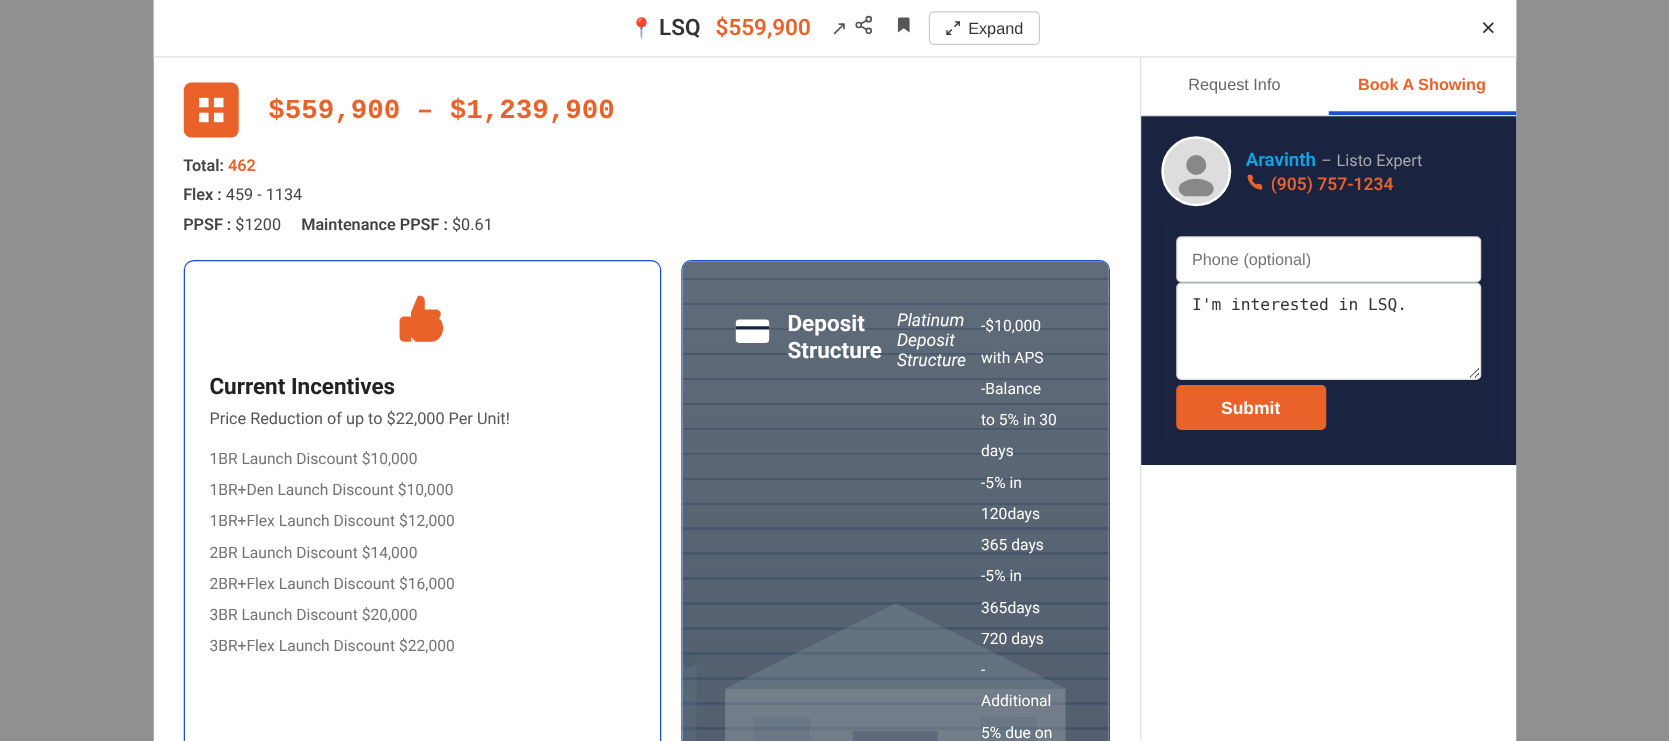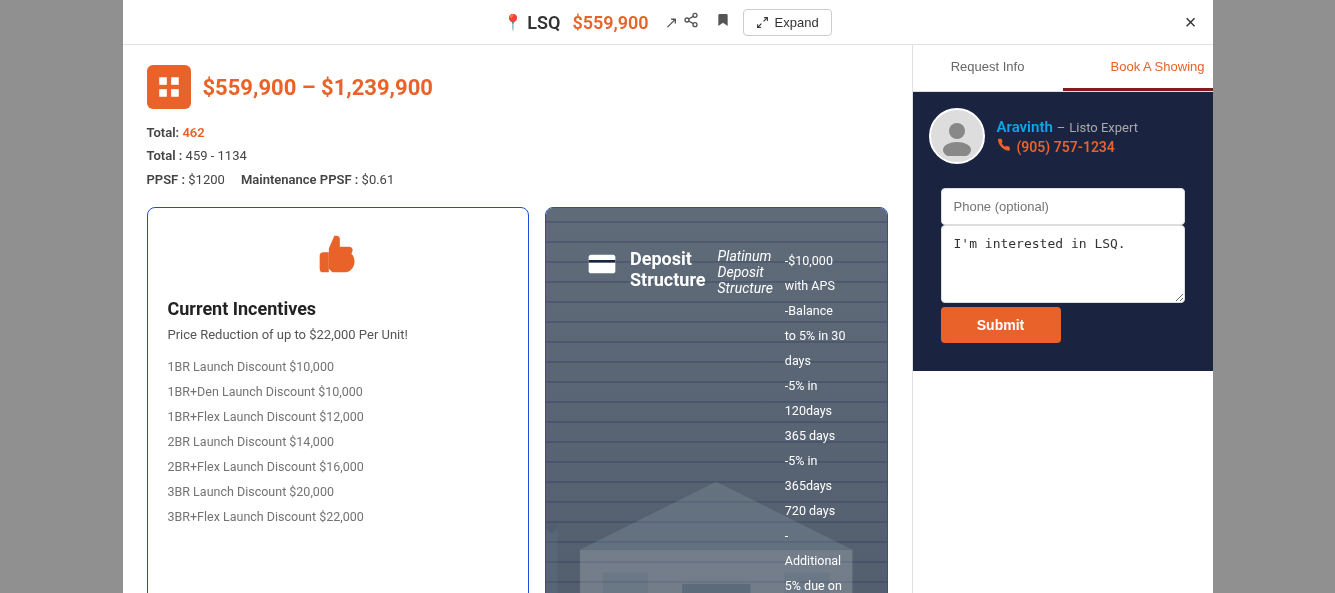--- a/index.html
+++ b/index.html
@@ -113,22 +113,23 @@
     
     .left-panel {
       flex: 1;
       padding: 20px 24px;
       border-right: 1px solid #e0e0e0;
     }
 
     .property-header {
       display: flex;
       align-items: center;
-      gap: 12px;
+      gap: 24px;
       margin-bottom: 12px;
+      font-family: Liberation Mono, monospace;
     }
 
     .building-icon {
       background: #e8622a;
       color: #fff;
       width: 44px;
       height: 44px;
       border-radius: 6px;
       display: flex;
       align-items: center;
@@ -285,23 +286,22 @@
       cursor: pointer;
       border-bottom: 3px solid transparent;
       background: none;
       border-top: none;
       border-left: none;
       border-right: none;
     }
 
     .tab.active {
       color: #e8622a;
-      border-bottom: 3px solid #7f1d1d;
-      font-weight: 400;
-      text-align: right;
+      border-bottom: 3px solid #1d4ed8;
+      font-weight: 700;
     }
 
     .agent-panel {
       background: #1a2340;
       padding: 16px;
       color: #fff;
     }
 
     .agent-row {
       display: flex;
@@ -426,21 +426,21 @@
           </div>
           <span class="price-range">$559,900 – $1,239,900</span>
         </div>
 
         <div class="property-details">
           <div>
             <span class="label">Total:</span>
             <span class="value-highlight">462</span>
           </div>
           <div>
-            <span class="label">Total :</span>
+            <span class="label">Flex :</span>
             <span>459 - 1134</span>
           </div>
           <div>
             <span class="label">PPSF :</span>
             <span>$1200</span>
             &nbsp;&nbsp;&nbsp;
             <span class="label">Maintenance PPSF :</span>
             <span>$0.61</span>
           </div>
         </div>

